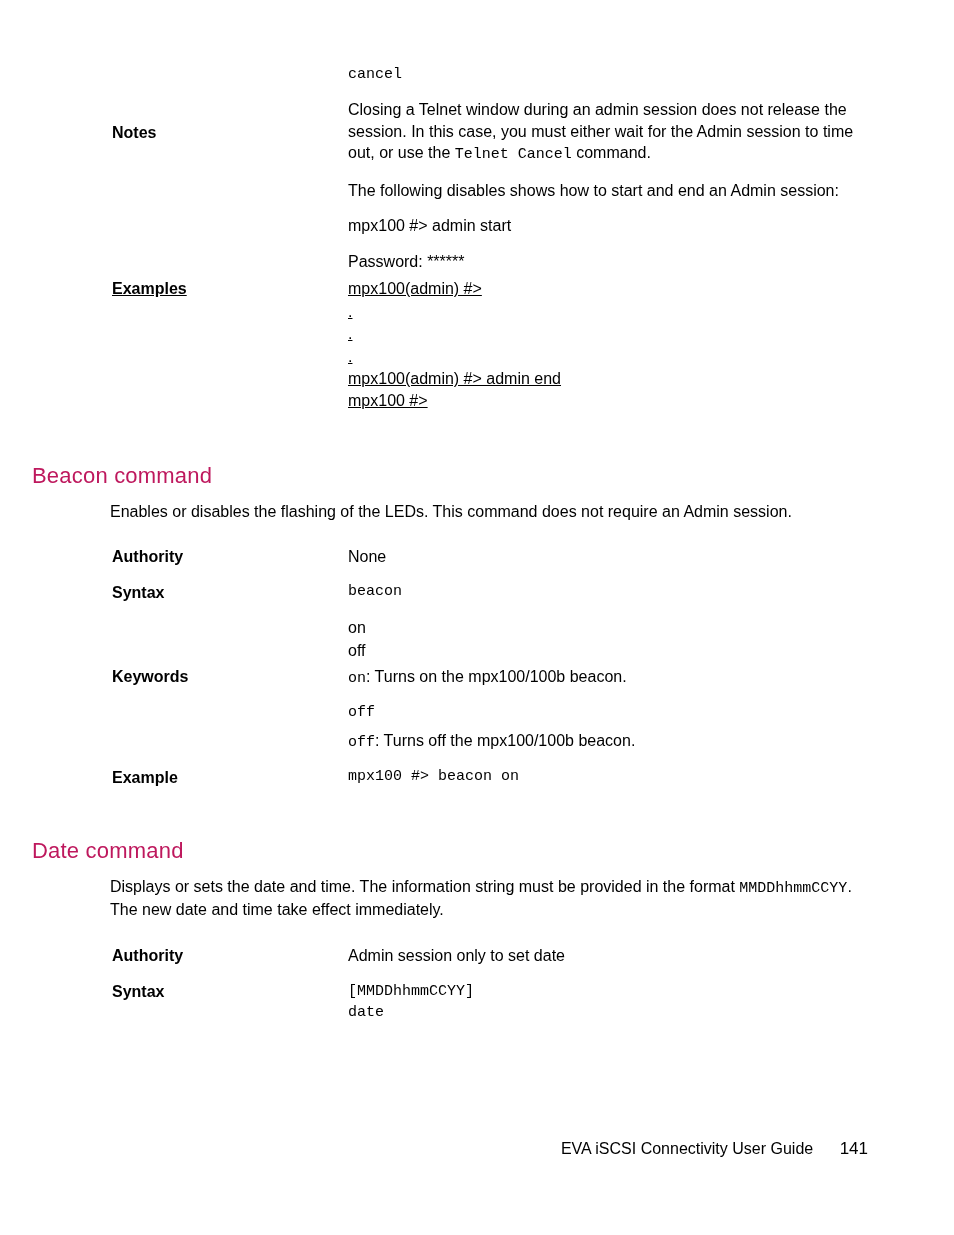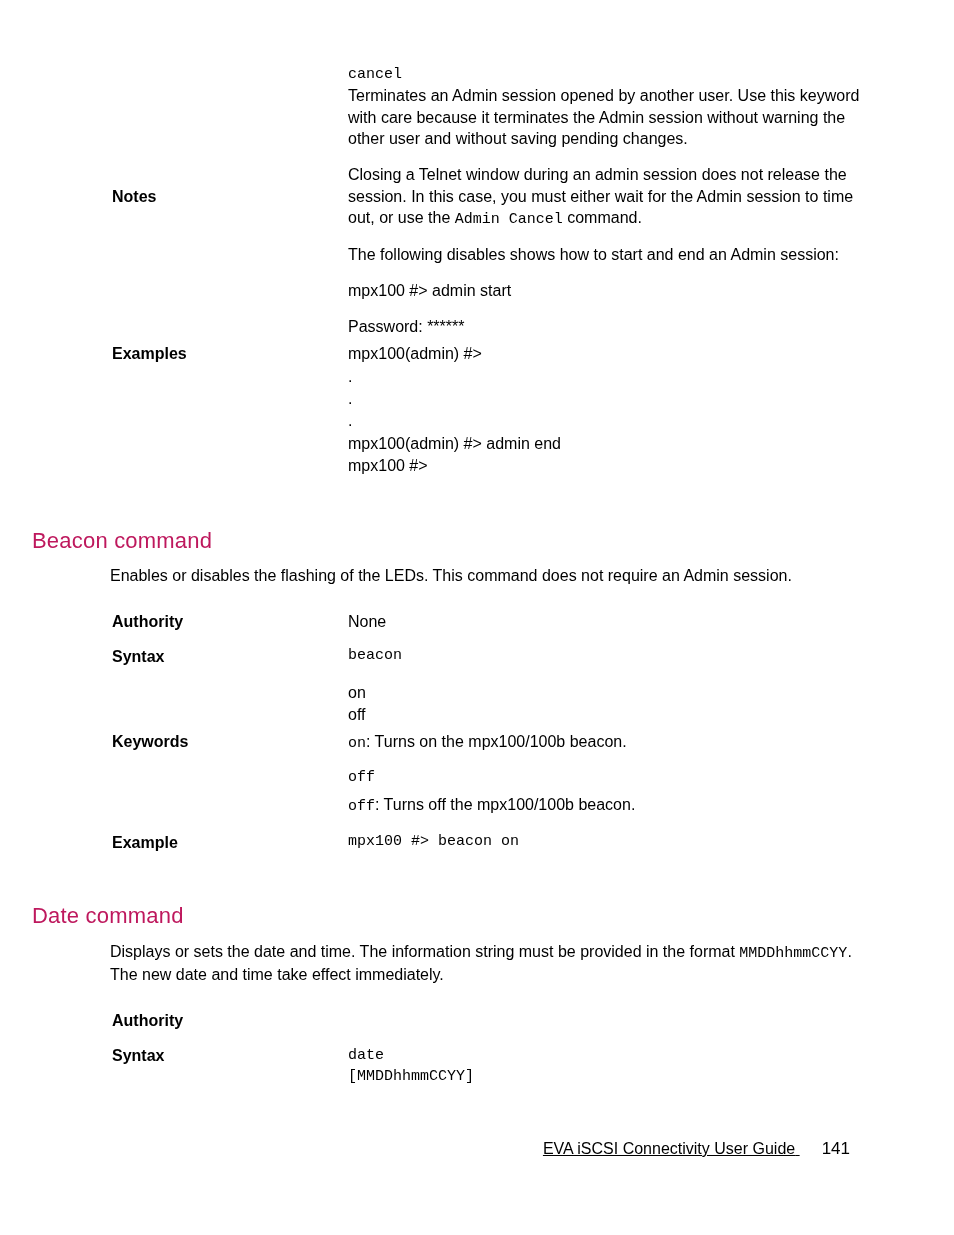--- a/index.html
+++ b/index.html
@@ -45,66 +45,64 @@
     margin: 48px 0 10px 0;
     letter-spacing: 0.2px;
   }
   .intro {
     margin: 0 0 24px 78px;
   }
   .tight-lines div { line-height: 1.4; }
   .footer {
     position: absolute;
     bottom: 74px;
-    right: 104px;
+    right: 86px;
     font-size: 16px;
-    text-decoration: underline;
   }
   .footer .pg {
     display: inline-block;
     margin-left: 22px;
     font-size: 17px;
   }
 </style>
 </head>
 <body>
 
 <div class="page">
 
   <div class="row">
     <div class="label-col"></div>
     <div class="value-col">
       <div class="mono">cancel</div>
-      <div>Terminates an Admin session opened by another user. Use this keyword with care because it terminates the Admin session without warning the other user and without saving pending changes.</div>
     </div>
   </div>
 
   <div class="row" style="align-items:center;">
     <div class="label-col">Notes</div>
     <div class="value-col">
-      <span>Closing a Telnet window during an admin session does not release the session. In this case, you must either wait for the Admin session to time out, or use the </span><span class="mono">Admin Cancel</span><span> command.</span>
+      <span>Closing a Telnet window during an admin session does not release the session. In this case, you must either wait for the Admin session to time out, or use the </span><span class="mono">Telnet Cancel</span><span> command.</span>
     </div>
   </div>
 
   <div class="row">
     <div class="label-col"></div>
     <div class="value-col">The following disables shows how to start and end an Admin session:</div>
   </div>
 
   <div class="row">
     <div class="label-col"></div>
     <div class="value-col">mpx100 #&gt; admin start</div>
   </div>
 
   <div class="row" style="margin-bottom:6px;">
     <div class="label-col"></div>
     <div class="value-col">Password: ******</div>
   </div>
 
-  <div class="row" style="margin-bottom:2px;">
+  <div class="row" style="margin-bottom:2px;text-decoration:underline;">
     <div class="label-col">Examples</div>
     <div class="value-col tight-lines">
       <div>mpx100(admin) #&gt;</div>
       <div>.</div>
       <div>.</div>
       <div>.</div>
       <div>mpx100(admin) #&gt; admin end</div>
       <div>mpx100 #&gt;</div>
     </div>
   </div>
@@ -152,27 +150,28 @@
     <div class="value-col mono">mpx100 #&gt; beacon on</div>
   </div>
 
   <h2 class="section">Date command</h2>
   <p class="intro">
     <span>Displays or sets the date and time. The information string must be provided in the format </span><span class="mono">MMDDhhmmCCYY</span><span>. The new date and time take effect immediately.</span>
   </p>
 
   <div class="row">
     <div class="label-col">Authority</div>
+    <div class="value-col">Admin session only to set date</div>
   </div>
 
   <div class="row">
     <div class="label-col">Syntax</div>
     <div class="value-col mono tight-lines">
+      <div>[MMDDhhmmCCYY]</div>
       <div>date</div>
-      <div>[MMDDhhmmCCYY]</div>
     </div>
   </div>
 
   <div class="footer">
     <span>EVA iSCSI Connectivity User Guide</span>
     <span class="pg">141</span>
   </div>
 
 </div>
 

